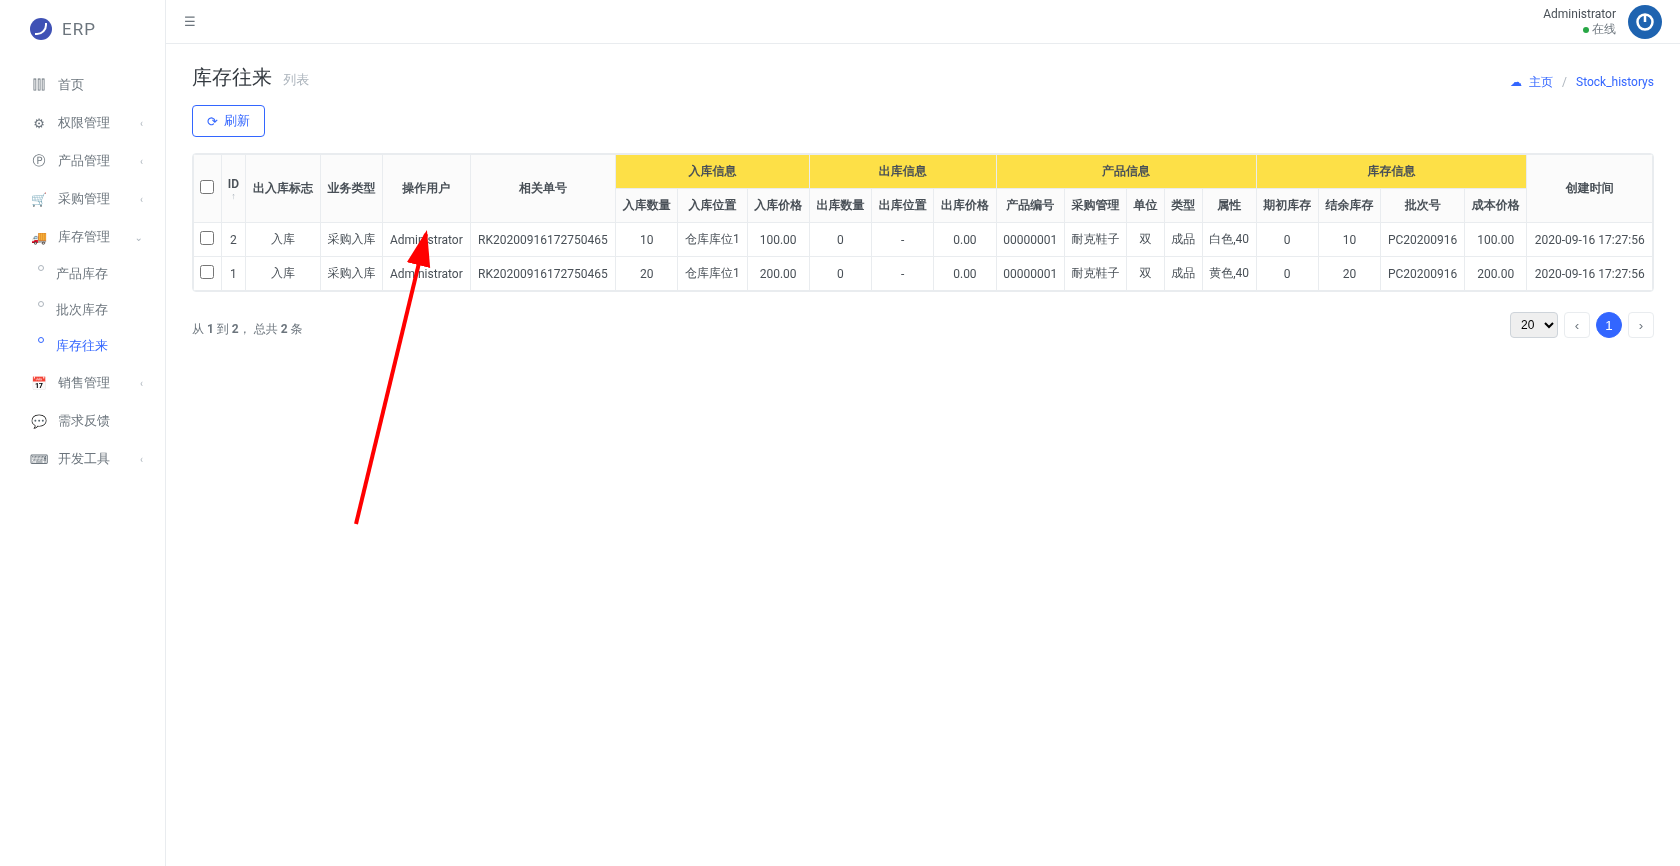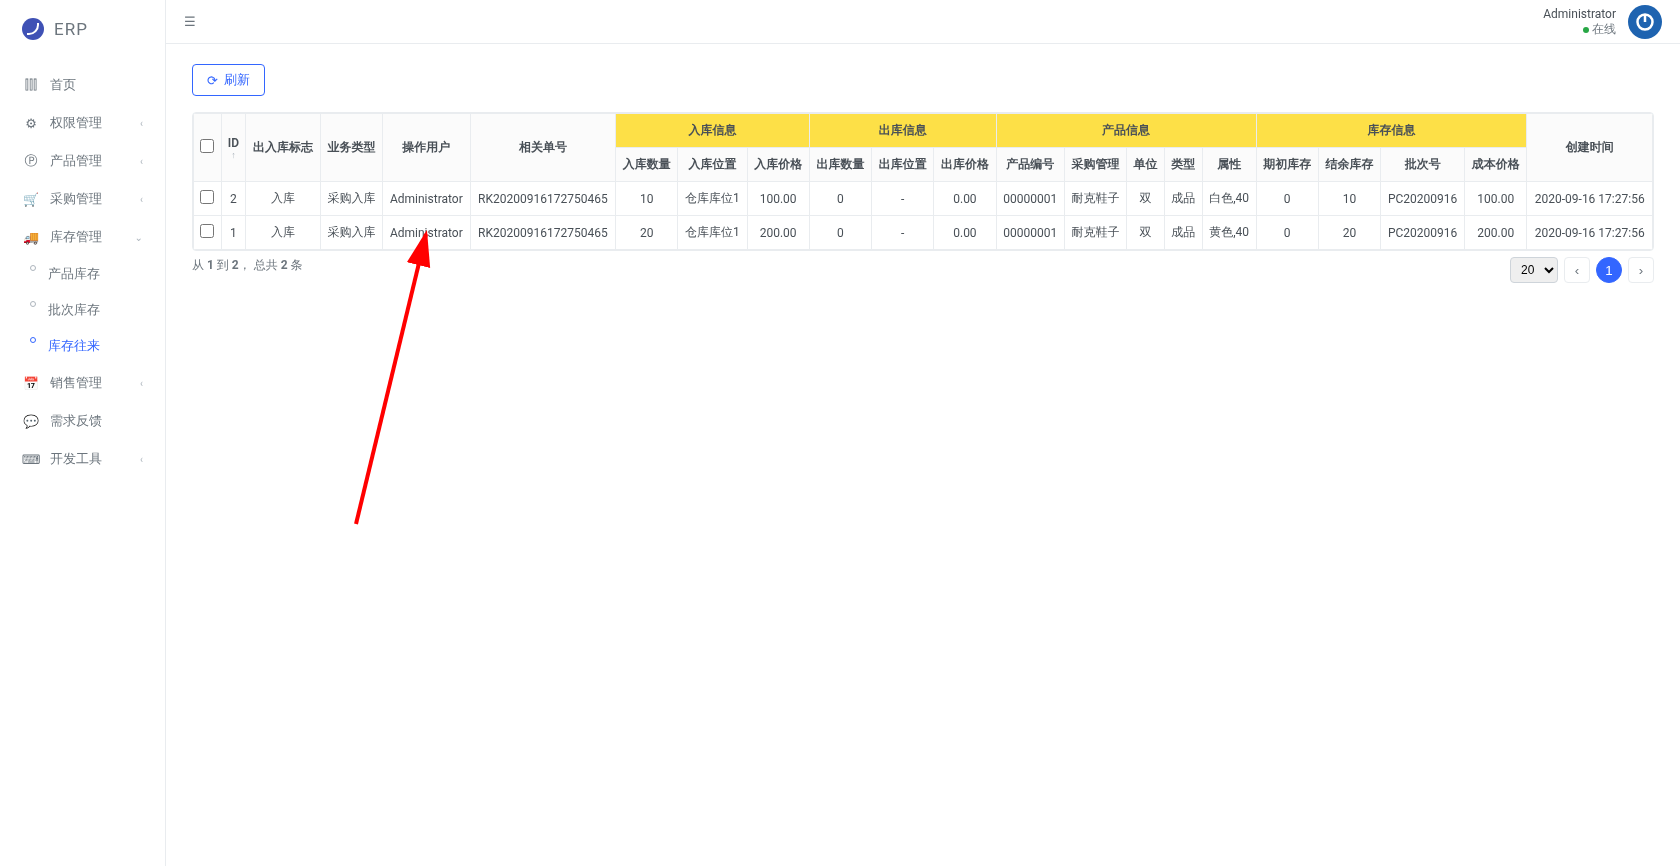--- a/index.html
+++ b/index.html
@@ -1,20 +1,20 @@
 <!DOCTYPE html>
 <html><head>
 <meta charset="utf-8">
 <style>
 * { box-sizing: border-box; margin: 0; padding: 0; }
 body { font-family: -apple-system, BlinkMacSystemFont, "Segoe UI", Roboto, "Helvetica Neue", Arial, sans-serif; font-size: 13px; color: #495057; background: #fff; }
 .app { display: flex; min-height: 100vh; }
 
 
-.sidebar { width: 200px; border-right: 1px solid #e9ecef; background: #fff; }
+.sidebar { width: 200px; border-right: 1px solid #e9ecef; background: #fff; padding-left: 8px; }
 .logo { display: flex; align-items: center; gap: 10px; padding: 18px 22px; }
 .logo-circle { width: 22px; height: 22px; border-radius: 50%; background: #3f51b5; position: relative; }
 .logo-circle::after { content:""; position:absolute; width:10px; height:10px; border:2px solid #fff; border-top:none; border-left:none; border-radius:0 0 10px 0; top:5px; left:5px; transform:rotate(0deg);}
 .logo-text { font-size: 17px; color: #6c757d; font-weight:400; letter-spacing:1px;}
 .nav { padding: 8px 0; }
 .nav-item { display: flex; align-items: center; padding: 10px 22px; color: #6c757d; cursor: pointer; font-size: 13px; position:relative;}
 .nav-item .icon { width: 18px; margin-right: 10px; color:#6c757d; display:inline-flex; align-items:center; justify-content:center;}
 .nav-item .chev { margin-left:auto; font-size:10px; color:#adb5bd;}
 .sub-item { display:flex; align-items:flex-start; padding: 9px 22px 9px 30px; color:#6c757d; cursor:pointer; font-size:13px;}
 .sub-item .dot { width:6px; height:6px; border:1px solid #adb5bd; border-radius:50%; margin-right:12px;}
@@ -46,21 +46,21 @@
 
 .table-wrap { margin-top:16px; border:1px solid #e9ecef; border-radius:4px; overflow-x:auto; background:#fff;}
 table { border-collapse:collapse; width:100%; min-width:1460px;}
 th, td { border:1px solid #e9ecef; padding:8px 6px; text-align:center; font-size:12px; color:#495057; vertical-align:middle;}
 th { background:#fbfbfb; font-weight:600; color:#495057;}
 th.group { background:#fde047;}
 .sort-arrow { font-size:9px; color:#adb5bd; display:block;}
 input[type=checkbox]{ width:14px; height:14px; cursor:pointer;}
 
 
-.table-footer { display:flex; justify-content:space-between; align-items:flex-start; margin-top:6px; font-size:12px; color:#6c757d;}
+.table-footer { display:flex; justify-content:space-between; align-items:flex-end; margin-top:20px; font-size:12px; color:#6c757d;}
 .pager { display:flex; align-items:center; gap:6px;}
 .page-size { border:1px solid #ced4da; border-radius:4px; padding:4px 6px; font-size:12px;}
 .pager-btn { width:26px; height:26px; border:1px solid #e9ecef; border-radius:4px; background:#fff; cursor:pointer; display:flex; align-items:center; justify-content:center; color:#6c757d;}
 .pager-btn.current { background:#3366ff; color:#fff; border-color:#3366ff; border-radius:50%;}
 
 
 .arrow-annot { position:absolute; pointer-events:none; }
 </style>
 </head>
 <body>
@@ -136,20 +136,32 @@
         <div class="avatar">
           <svg width="20" height="20" viewBox="0 0 24 24" fill="none" stroke="#fff" stroke-width="3">
               <circle cx="12" cy="12" r="9"></circle>
               <line x1="12" y1="3" x2="12" y2="12"></line>
             </svg>
         </div>
       </div>
     </div>
 
     <div class="content" style="position:relative;">
+      <div class="page-head">
+        <div>
+          <span class="page-title">库存往来</span>
+          <span class="page-sub">列表</span>
+        </div>
+        <div class="breadcrumb">
+          <span class="home-ic">☁</span>
+          <a style="color:#3366ff; text-decoration:none;">主页</a>
+          <span class="sep">/</span>
+          <a style="color:#3366ff; text-decoration:none;">Stock_historys</a>
+        </div>
+      </div>
 
       <button class="btn-refresh">
         <span>⟳</span>
         <span>刷新</span>
       </button>
 
       <div class="table-wrap">
         <table>
           <thead>
             <tr>

